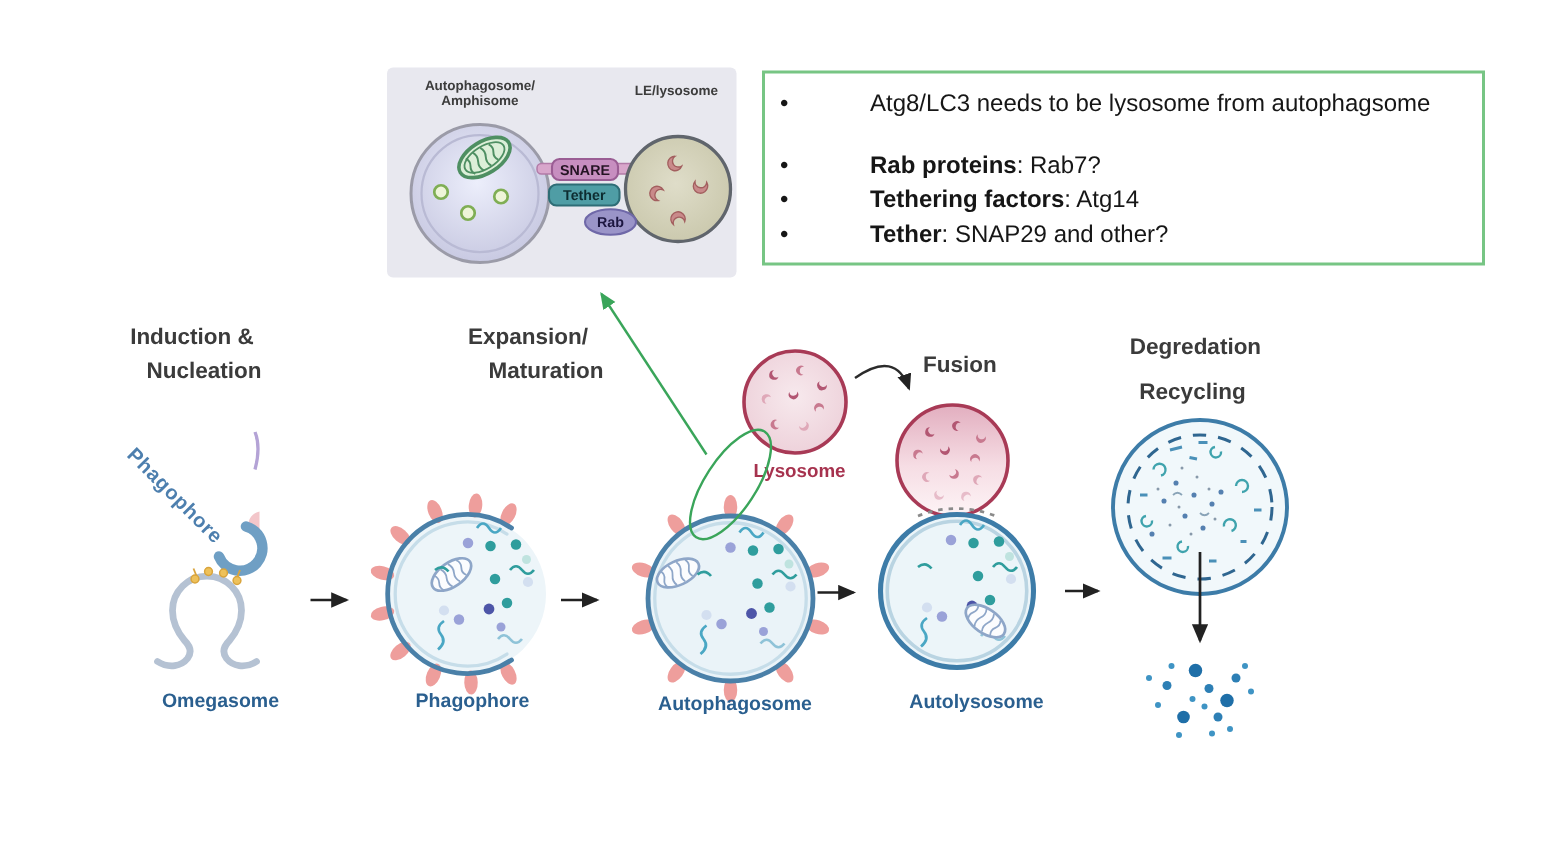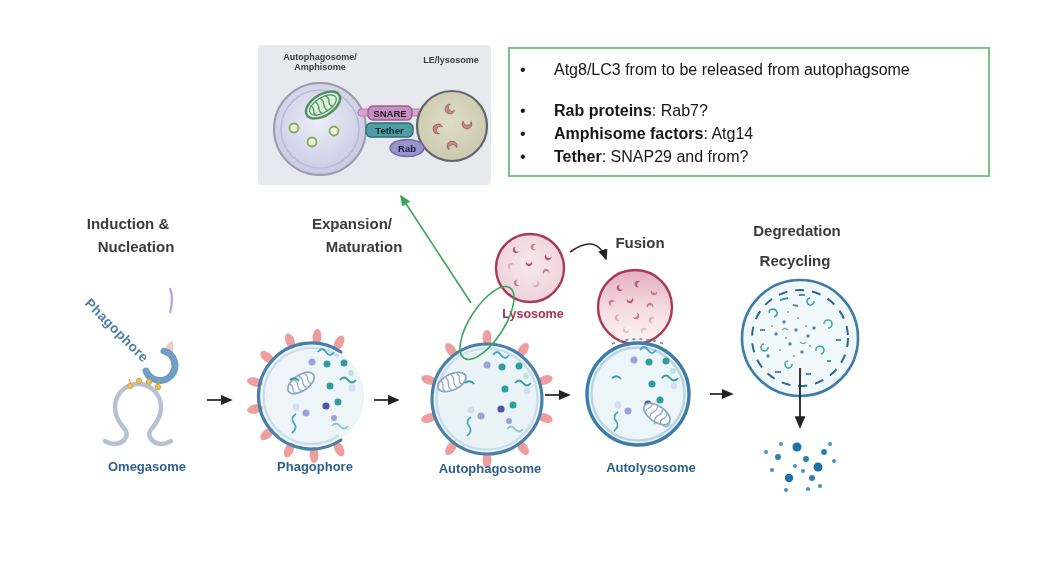--- a/index.html
+++ b/index.html
@@ -15,21 +15,21 @@
   .insettag{font-family:"Liberation Sans",sans-serif;font-weight:bold;font-size:9.5px;}
   
   .inset{position:absolute;left:258px;top:45px;width:233px;height:140px;background:#e8e8ef;border-radius:4px;}
   
   .notes{position:absolute;left:508px;top:47px;width:478px;height:117px;border:2px solid #77c584;
          background:#ffffff;padding-top:9px;color:#161616;font-size:16px;line-height:23px;}
   .nrow{display:flex;align-items:flex-start;}
   .nrow.first{margin-bottom:18px;}
   .bdot{width:26px;padding-left:10px;flex:none;}
   .ntext{flex:1;padding-left:8px;}
-  .ntext b{font-weight:bold;}
+  .ntext b{font-weight:bold;margin-left:26px;}
 </style>
 </head>
 <body>
 
 <div id="slide">
 
 <svg id="diagram" width="1040" height="572" viewBox="0 0 1040 572">
   <defs>
     <marker id="mBlack" markerWidth="9" markerHeight="8" refX="6" refY="3" orient="auto">
       <path d="M0,0 L7,3 L0,6 Z" fill="#222"></path>
@@ -284,29 +284,29 @@
     <text class="insettag" x="149" y="106.5" text-anchor="middle" fill="#1c1640">Rab</text>
     <text class="insetlbl" x="62" y="15" text-anchor="middle">Autophagosome/</text>
     <text class="insetlbl" x="62" y="25" text-anchor="middle">Amphisome</text>
     <text class="insetlbl" x="193" y="18" text-anchor="middle">LE/lysosome</text>
   </svg>
 </div>
 
 <div class="notes">
   <div class="nrow first">
     <span class="bdot">•</span>
-    <span class="ntext"><b></b><span>Atg8/LC3 from to be released from autophagsome</span></span>
+    <span class="ntext"><b></b><span>Atg8/LC3 needs to be lysosome from autophagsome</span></span>
   </div>
   <div class="nrow">
     <span class="bdot">•</span>
     <span class="ntext"><b>Rab proteins</b><span>: Rab7?</span></span>
   </div>
   <div class="nrow">
     <span class="bdot">•</span>
-    <span class="ntext"><b>Amphisome factors</b><span>: Atg14</span></span>
+    <span class="ntext"><b>Tethering factors</b><span>: Atg14</span></span>
   </div>
   <div class="nrow">
     <span class="bdot">•</span>
-    <span class="ntext"><b>Tether</b><span>: SNAP29 and from?</span></span>
+    <span class="ntext"><b>Tether</b><span>: SNAP29 and other?</span></span>
   </div>
 </div>
 
 </div>
 
 </body></html>

